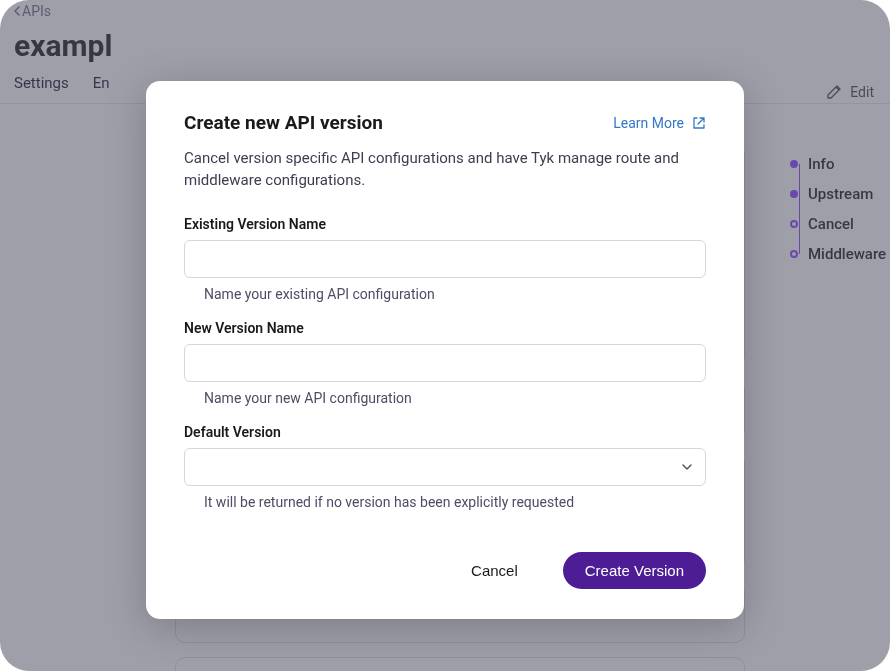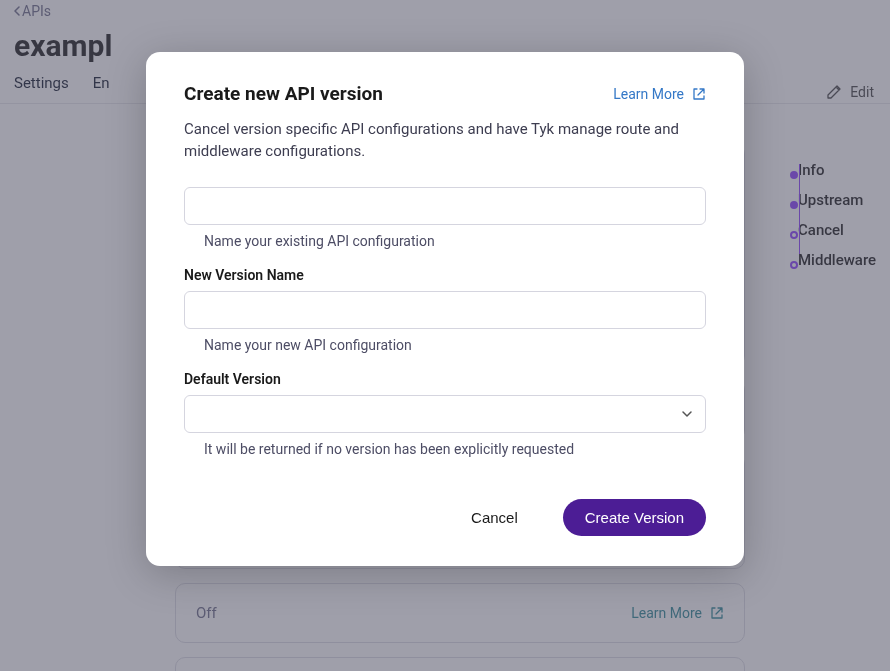--- a/index.html
+++ b/index.html
@@ -118,21 +118,22 @@
   .lm-icon {
     width: 14px;
     height: 14px;
   }
   .timeline {
     position: relative;
     padding-left: 4px;
   }
   .tl-item {
     display: flex;
-    align-items: flex-end;
+    align-items: center;
+    gap: 10px;
     height: 30px;
     position: relative;
     cursor: pointer;
   }
   .tl-dot {
     width: 8px;
     height: 8px;
     border-radius: 50%;
     background: #8a3ffc;
     border: 2px solid #8a3ffc;
@@ -160,22 +161,23 @@
   }
 
   
   .overlay {
     position: absolute;
     inset: 0;
     background: rgba(80,80,100,0.55);
     display: flex;
     align-items: flex-start;
     justify-content: center;
-    padding-top: 52px;
+    padding-top: 81px;
     z-index: 10;
+    border-radius: 29px;
   }
   .modal {
     background: #fff;
     width: 598px;
     border-radius: 14px;
     padding: 30px 38px 30px;
     box-shadow: 0 8px 40px rgba(0,0,0,0.22);
   }
   .modal-head {
     display: flex;
@@ -354,20 +356,21 @@
         <div class="modal-learn">
           <span>Learn More</span>
           <svg class="lm-icon" viewBox="0 0 14 14">
               <path d="M5 2 H2 V12 H12 V9 M8 2 H12 V6 M12 2 L6 8" stroke="#3478c7" stroke-width="1.3" fill="none" stroke-linecap="round" stroke-linejoin="round"></path>
             </svg>
         </div>
       </div>
       <div class="modal-desc">Cancel version specific API configurations and have Tyk manage route and middleware configurations.</div>
 
       <div class="field-wrap">
+        <label class="field-label">Existing Version Name</label>
         <input class="text-input" type="text" style="">
         <div class="field-hint">Name your existing API configuration</div>
       </div>
 
       <div class="field-wrap">
         <label class="field-label">New Version Name</label>
         <input class="text-input" type="text" style="">
         <div class="field-hint">Name your new API configuration</div>
       </div>
 

